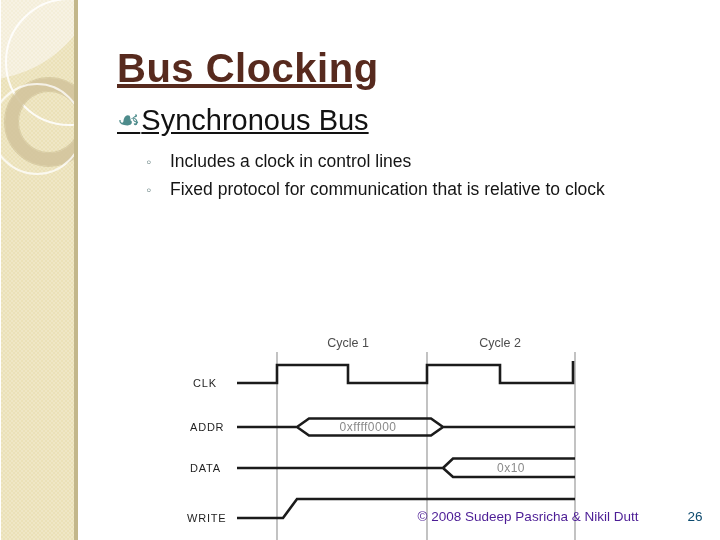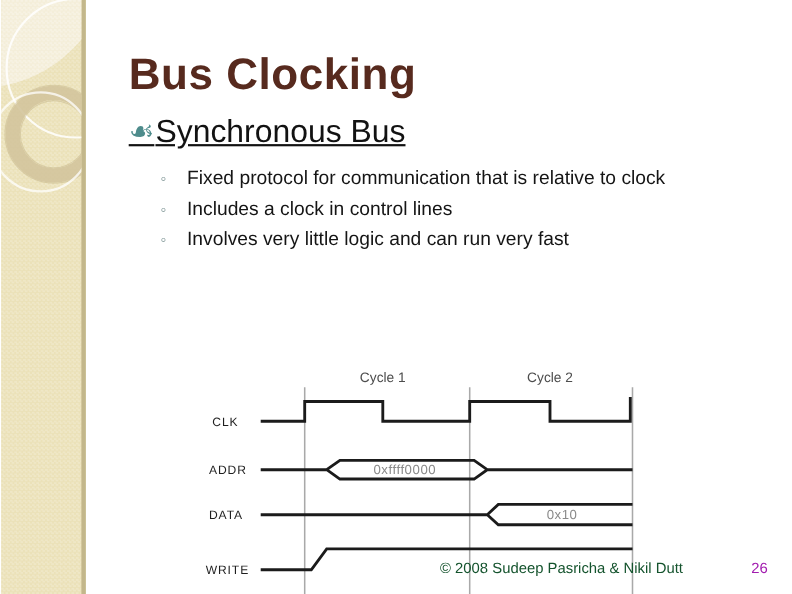--- a/index.html
+++ b/index.html
@@ -35,21 +35,21 @@
     border:13px solid rgba(211,196,156,.9); border-radius:50%;
     box-shadow:0 0 0 1px rgba(190,175,130,.45), inset 0 0 0 1px rgba(190,175,130,.45);
   }
   .sidebar .ring-highlight {
     position:absolute; left:-10px; top:83px; width:92px; height:92px;
     border:2px solid rgba(255,255,255,.75); border-radius:50%;
   }
   
   .title {
     position:absolute; left:117px; top:46px;
-    font-size:40px; color:#572a1e; letter-spacing:0.5px;
+    font-size:40px; color:#572a1e; letter-spacing:0.5px;text-decoration:underline;
   }
   .main-bullet {
     position:absolute; left:117px; top:104px;
     font-size:29px; color:#121212; white-space:nowrap;text-decoration:underline;
   }
   .main-bullet .flourish {
     color:#4e8c8c; font-size:26px; margin-right:1px; vertical-align:1px;
   }
   .sub-list {
     position:absolute; left:146px; top:147px; list-style:none;
@@ -64,47 +64,46 @@
   .diagram { position:absolute; left:185px; top:290px; width:405px; height:215px;margin-top:40px; }
   .diagram svg { display:block; }
   .sig-label { font-size:11px; letter-spacing:0.8px; fill:#1f1f1f; }
   .cycle-label { font-size:12.5px; fill:#4d4d4d; text-anchor:middle; }
   .bus-value { font-size:12px; fill:#8a8a8a; text-anchor:middle; letter-spacing:0.5px; }
   .wave { stroke:#1b1b1b; stroke-width:2.6; fill:none; stroke-linejoin:miter; }
   .refline { stroke:#a9a9a9; stroke-width:1.4; }
   
   .footer-copyright {
     position:absolute; left:400px; top:509px; width:256px;
-    text-align:left; font-size:13.5px; color:#14532d;
+    text-align:center; font-size:13.5px; color:#4c1d95;
   }
   .page-number {
     position:absolute; left:683px; top:509px; width:24px;
-    text-align:left; font-size:13.5px; color:#a21caf;
+    text-align:center; font-size:13.5px; color:#0c4a6e;
   }
 </style>
 </head>
 <body>
 
 <div class="sidebar">
   <div class="corner-light"></div>
   <div class="white-circle"></div>
   <div class="ring"></div>
   <div class="ring-highlight"></div>
 </div>
 
 <h1 class="title">Bus Clocking</h1>
 
 <div class="main-bullet">
   <span class="flourish">☙</span><span>Synchronous Bus</span>
 </div>
 
 <ul class="sub-list">
+  <li><span class="marker">◦</span><span>Includes a clock in control lines</span></li>
   <li><span class="marker">◦</span><span>Fixed protocol for communication that is relative to clock</span></li>
-  <li><span class="marker">◦</span><span>Includes a clock in control lines</span></li>
-  <li><span class="marker">◦</span><span>Involves very little logic and can run very fast</span></li>
 </ul>
 
 <div class="diagram">
   <svg width="405" height="215" viewBox="0 0 405 215">
 
     <line class="refline" x1="92" y1="22" x2="92" y2="212"></line>
     <line class="refline" x1="242" y1="22" x2="242" y2="212"></line>
     <line class="refline" x1="390" y1="22" x2="390" y2="212"></line>
 
     <text class="cycle-label" x="163" y="17">Cycle 1</text>

